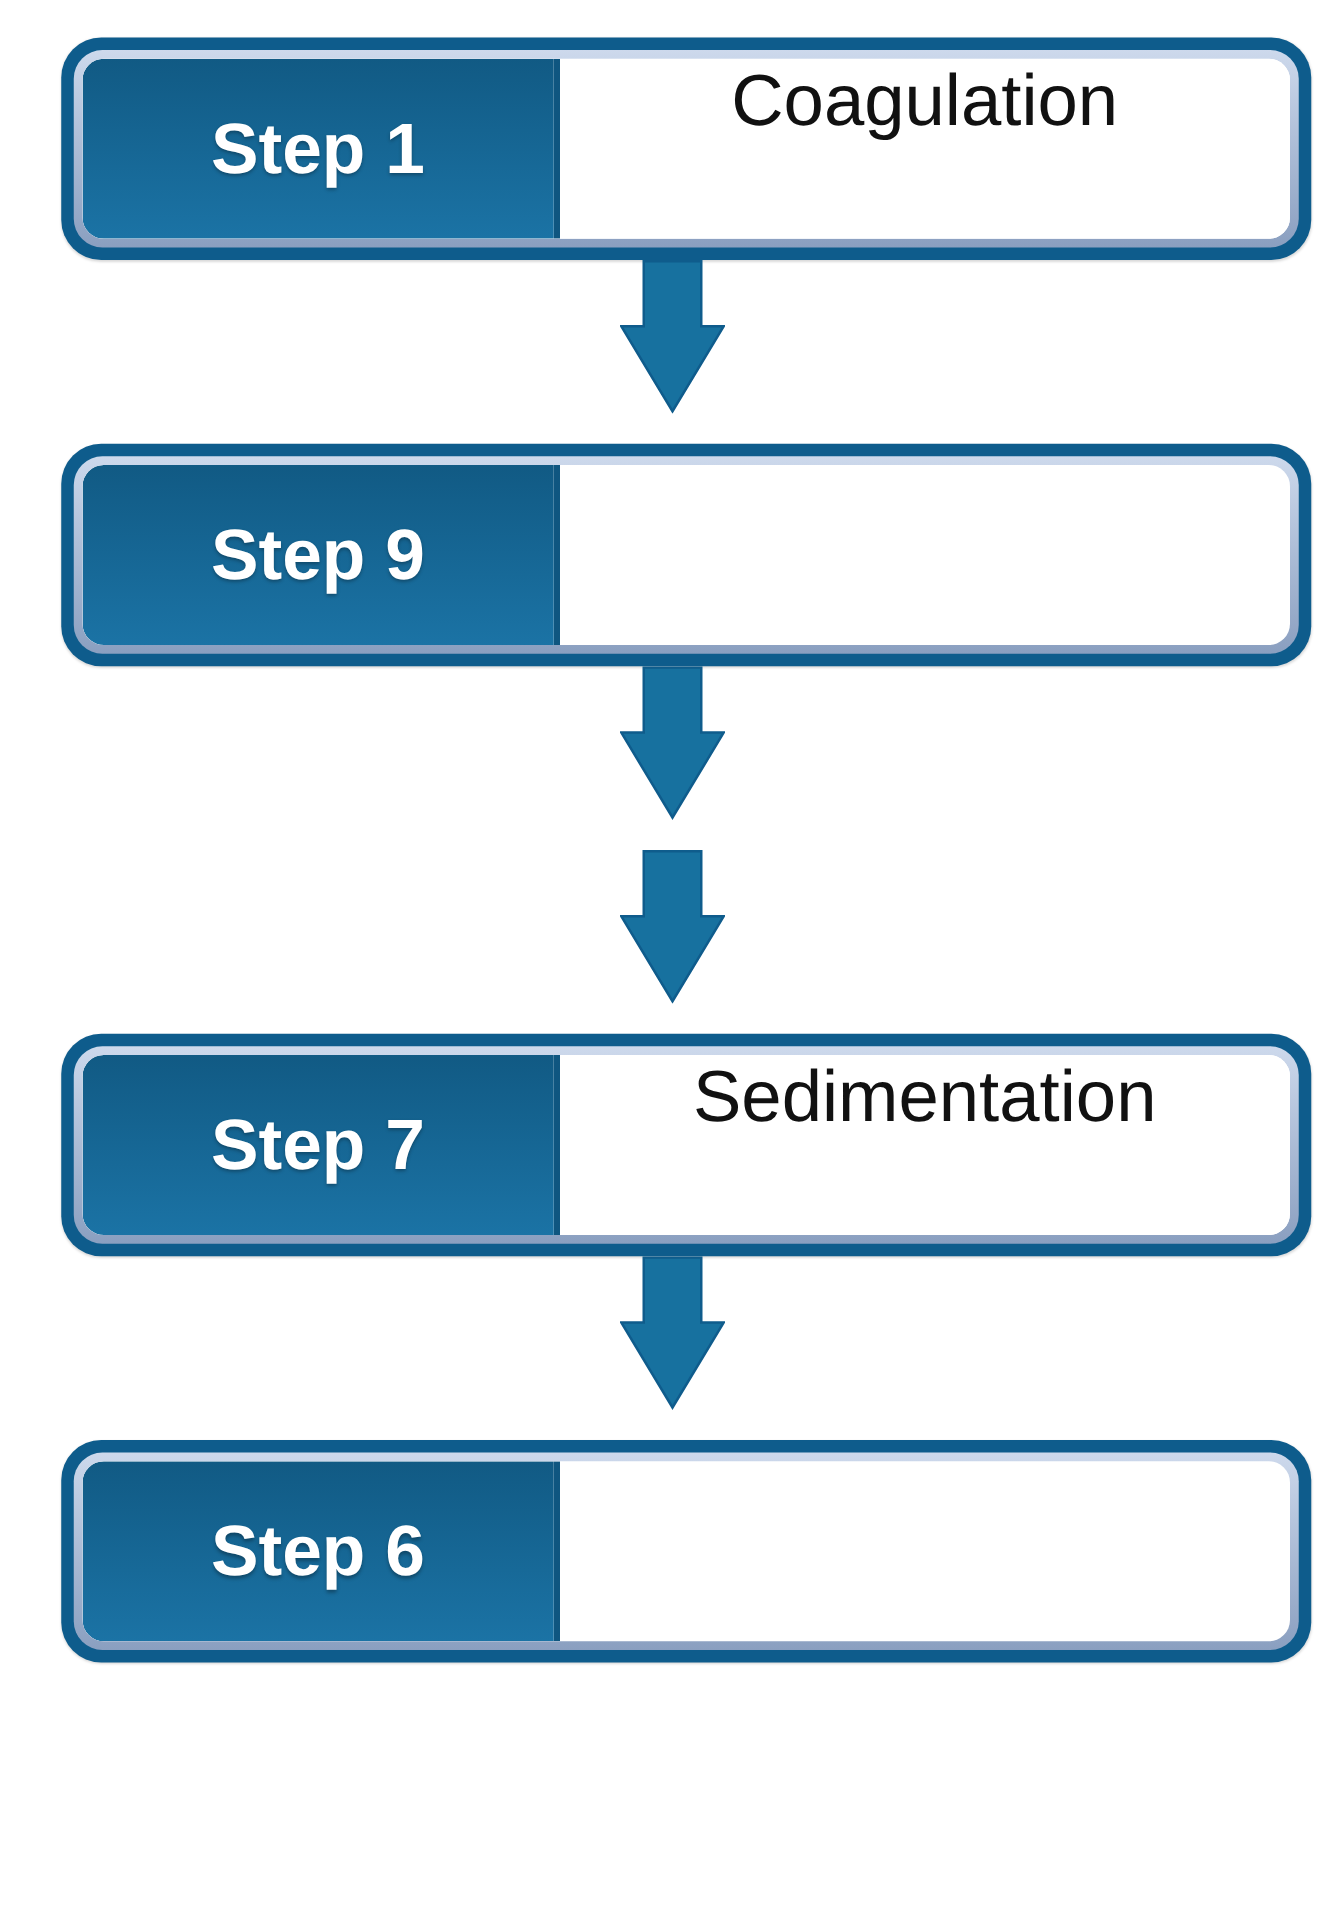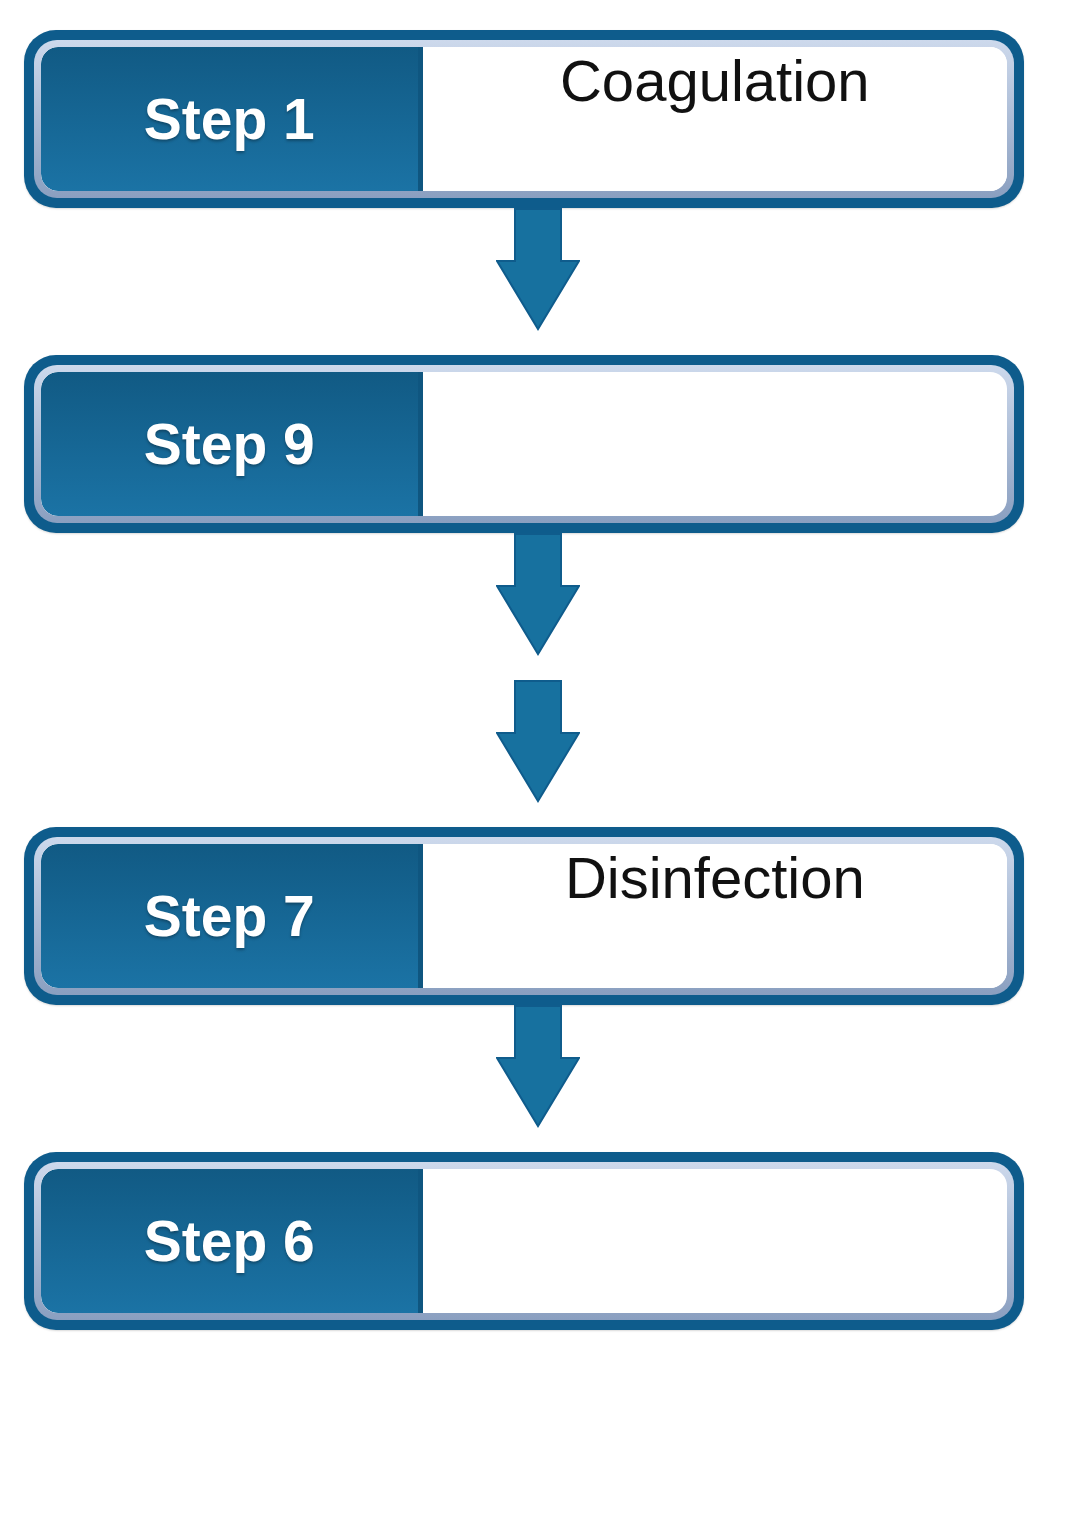--- a/index.html
+++ b/index.html
@@ -23,21 +23,21 @@
     overflow:hidden;
   }
   .page{
     width:1075px;
     height:1538px;
     padding-top:30px;
   }
   .step-box{
     width:1000px;
     height:178px;
-    margin-left:24px;
+    margin-left:49px;
     background:var(--outer-border);
     border-radius:32px;
     padding:10px;
     box-shadow:0 1px 2px rgba(0,0,0,0.15);
   }
   .frame{
     width:100%;
     height:100%;
     background:linear-gradient(to bottom, var(--frame-top) 0%, var(--frame-bottom) 100%);
     border-radius:23px;
@@ -132,21 +132,21 @@
     </svg>
   </div>
 
   <div class="step-box">
     <div class="frame">
       <div class="content">
         <div class="step-panel">
           <span>Step 7</span>
         </div>
         <div class="label-panel">
-          <span>Disinfection</span>
+          <span>Sedimentation</span>
         </div>
       </div>
     </div>
   </div>
 
   <div class="arrow-zone">
     <svg width="84" height="123" viewBox="0 0 84 123">
       <polygon points="19,1 65,1 65,53 83,53 42,121 1,53 19,53" fill="var(--arrow-fill)" stroke="var(--arrow-stroke)" stroke-width="2"></polygon>
     </svg>
   </div>

